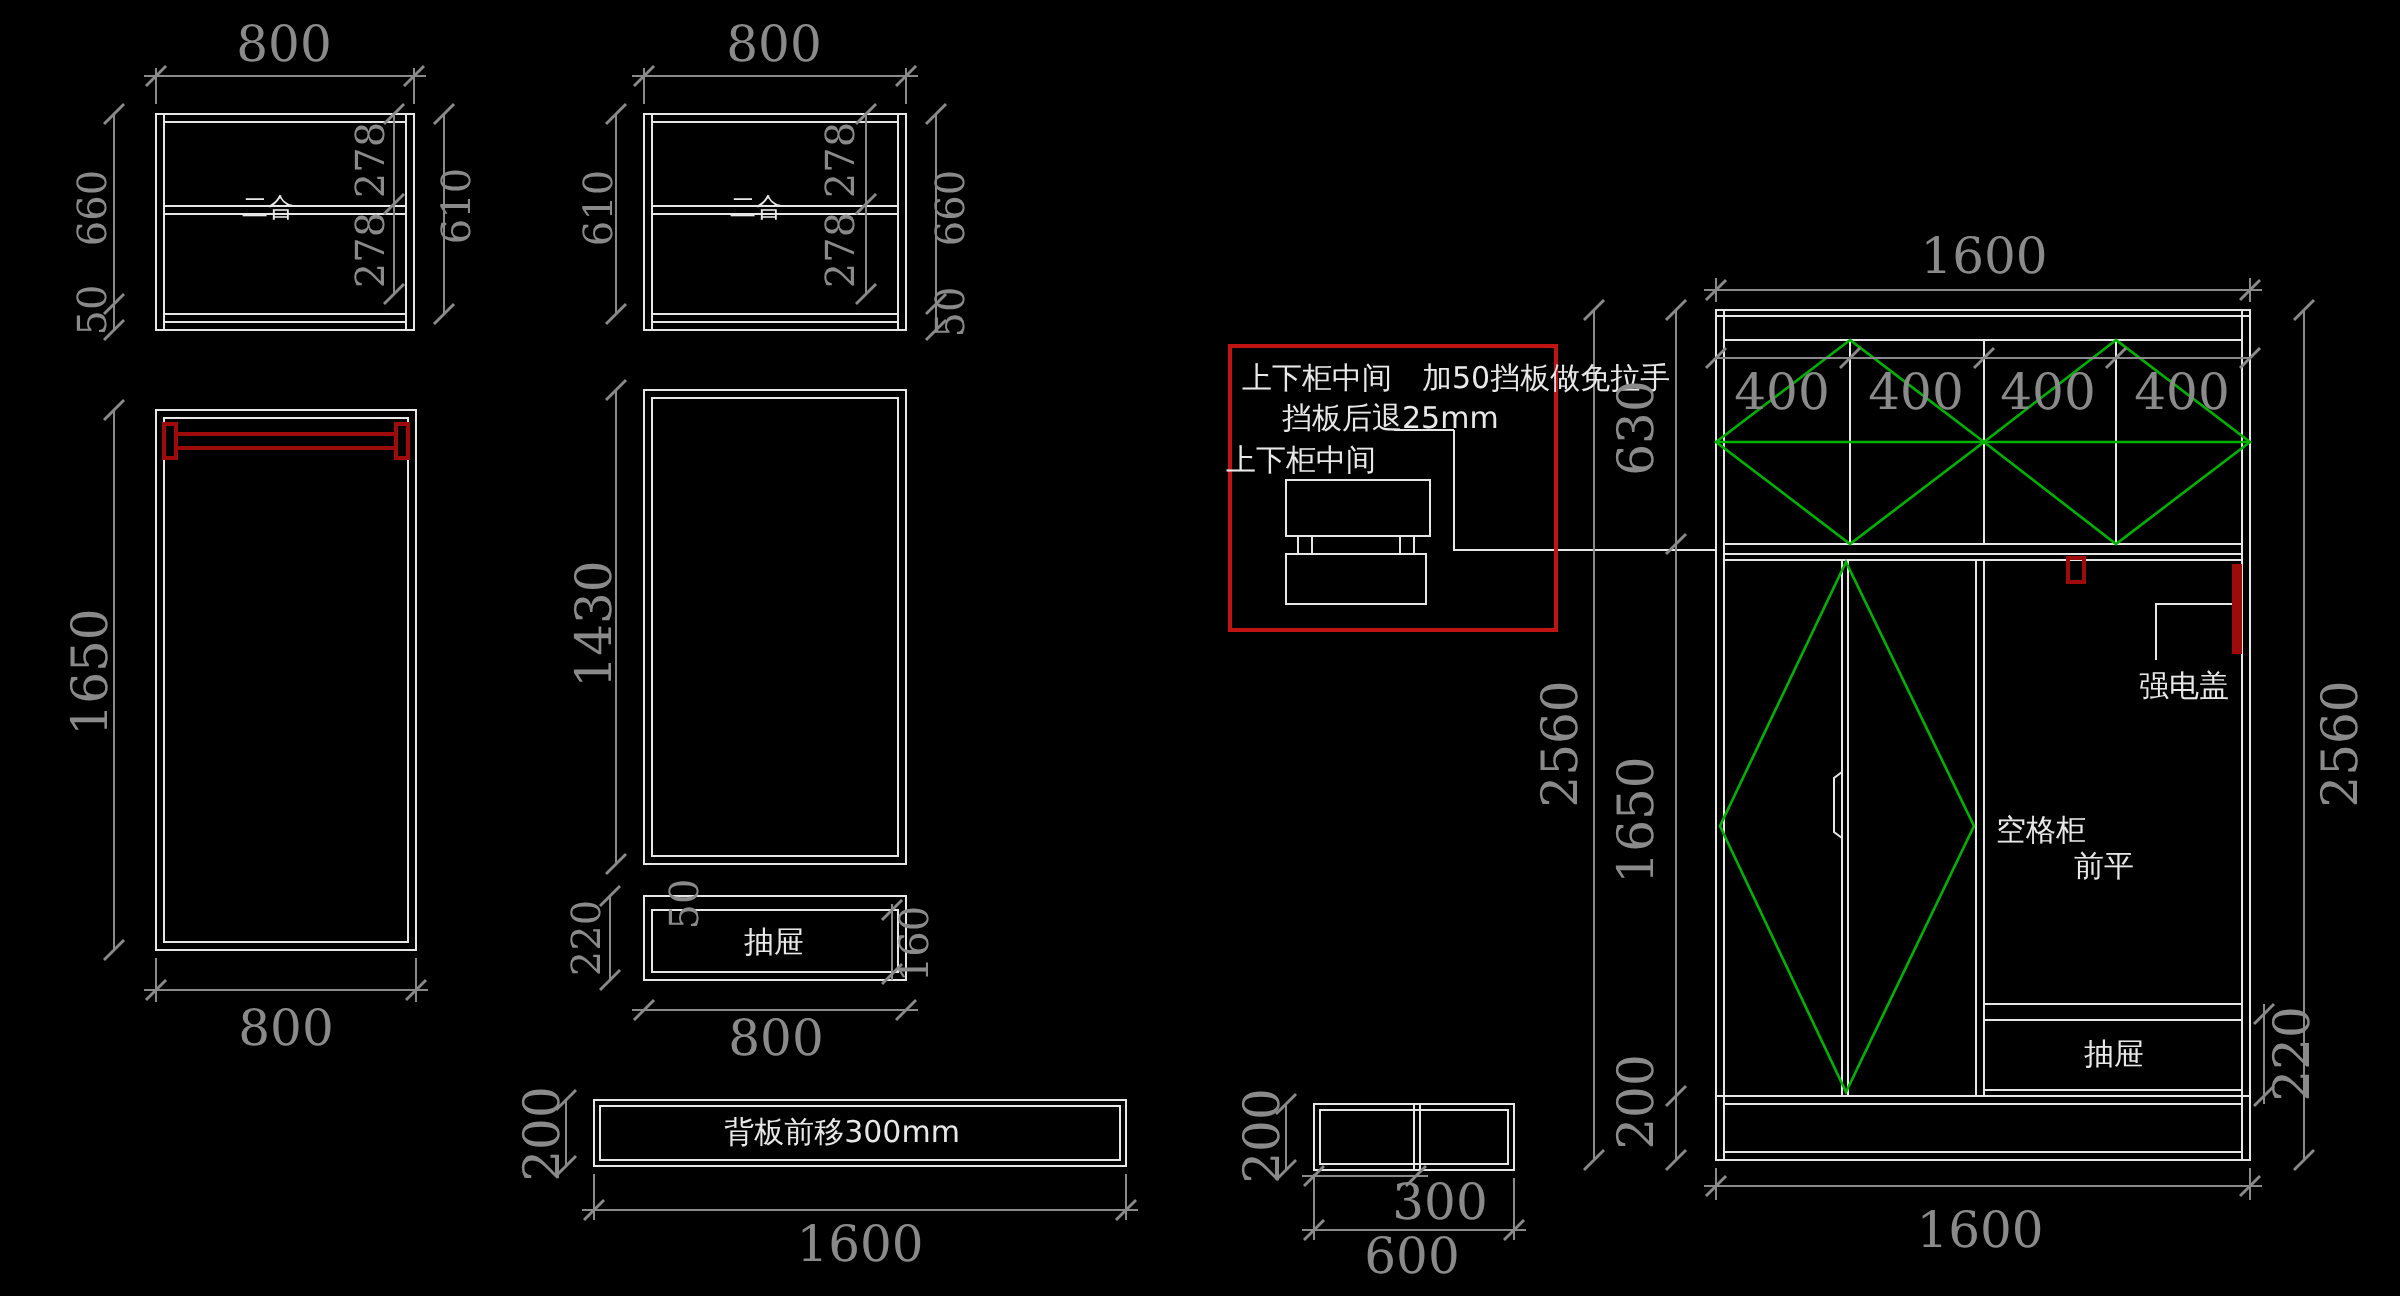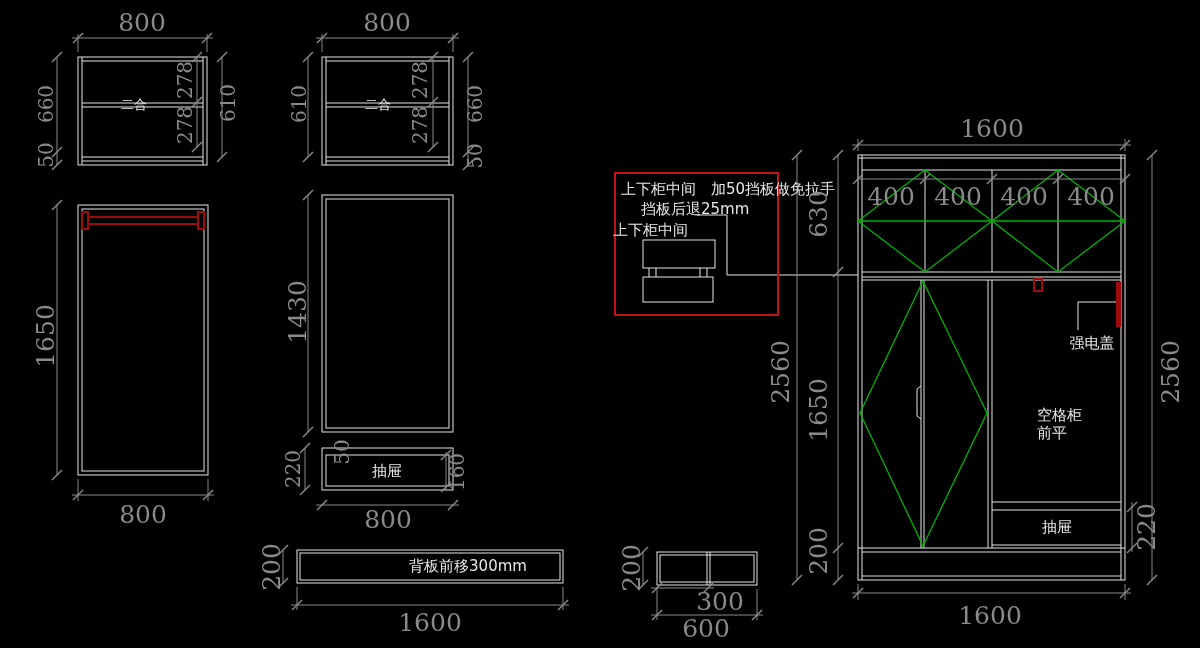--- a/index.html
+++ b/index.html
@@ -244,21 +244,21 @@
 <div class="dim" style="left:143px;top:514px">800</div>
 
 <div class="dim v" style="left:297px;top:312px">1430</div>
 <div class="dim v sm" style="left:293px;top:469px">220</div>
 <div class="dim v sm" style="left:342px;top:452px">50</div>
 <div class="dim v sm" style="left:457px;top:472px">160</div>
 <div class="cn" style="left:387px;top:471px">抽屉</div>
 <div class="dim" style="left:388px;top:519px">800</div>
 
 <div class="dim v" style="left:271px;top:567px">200</div>
-<div class="cn" style="left:468px;top:566px">背板前移300mm</div>
+<div class="cn" style="left:421px;top:566px">背板前移300mm</div>
 <div class="dim" style="left:430px;top:622px">1600</div>
 
 <div class="cn tl" style="left:621px;top:180px">上下柜中间　加50挡板做免拉手</div>
 <div class="cn tl" style="left:641px;top:200px">挡板后退25mm</div>
 <div class="cn tl" style="left:613px;top:221px">上下柜中间</div>
 
 <div class="dim v" style="left:631px;top:568px">200</div>
 <div class="dim" style="left:720px;top:601px">300</div>
 <div class="dim" style="left:706px;top:628px">600</div>
 
@@ -268,17 +268,17 @@
 <div class="dim" style="left:1024px;top:196px">400</div>
 <div class="dim" style="left:1091px;top:196px">400</div>
 <div class="dim v" style="left:818px;top:214px">630</div>
 <div class="dim v" style="left:818px;top:410px">1650</div>
 <div class="dim v" style="left:818px;top:551px">200</div>
 <div class="dim v" style="left:780px;top:372px">2560</div>
 <div class="dim v" style="left:1170px;top:372px">2560</div>
 <div class="dim v" style="left:1146px;top:527px">220</div>
 <div class="dim" style="left:990px;top:615px">1600</div>
 <div class="cn" style="left:1092px;top:343px">强电盖</div>
-<div class="cn tl" style="left:1037px;top:406px">空格柜</div>
+<div class="cn tl" style="left:998px;top:406px">空格柜</div>
 <div class="cn tl" style="left:1037px;top:424px">前平</div>
 <div class="cn" style="left:1057px;top:527px">抽屉</div>
 
 </div>
 
 </body></html>

